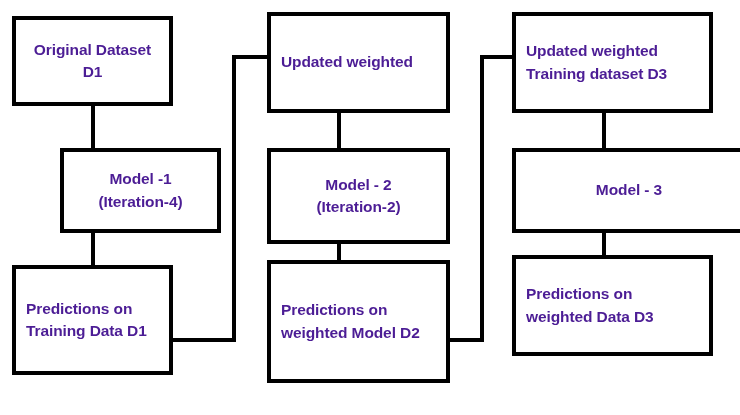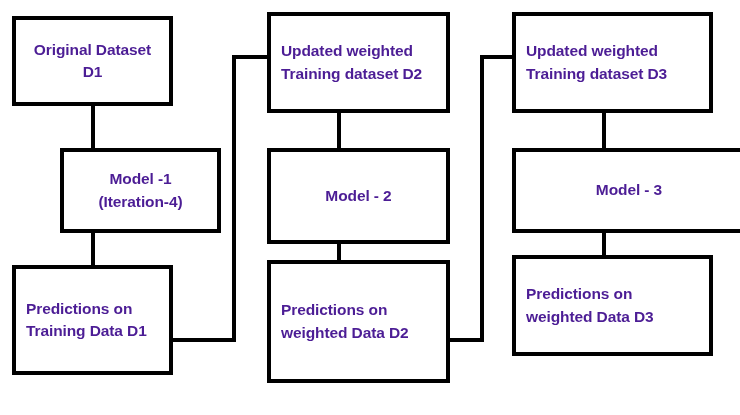--- a/index.html
+++ b/index.html
@@ -81,34 +81,34 @@
     <div class="node-text">Predictions on</div>
     <div class="node-text">Training Data D1</div>
   </div>
 
   <div class="conn h" style="left:169px; top:338px; width:67px;"></div>
   <div class="conn v" style="left:232px; top:55px; height:287px;"></div>
   <div class="conn h" style="left:232px; top:55px; width:39px;"></div>
 
   <div class="node" style="left:267px; top:12px; width:183px; height:101px;">
     <div class="node-text">Updated weighted</div>
-    <div class="node-text">Training dataset D2</div>
   </div>
 
   <div class="conn v" style="left:337px; top:111px; height:39px;"></div>
 
   <div class="node center-align" style="left:267px; top:148px; width:183px; height:96px;">
     <div class="node-text">Model - 2</div>
+    <div class="node-text">(Iteration-2)</div>
   </div>
 
   <div class="conn v" style="left:337px; top:231px; height:33px;"></div>
 
   <div class="node" style="left:267px; top:260px; width:183px; height:123px;">
     <div class="node-text">Predictions on</div>
-    <div class="node-text">weighted Data D2</div>
+    <div class="node-text">weighted Model D2</div>
   </div>
 
   <div class="conn h" style="left:446px; top:338px; width:38px;"></div>
   <div class="conn v" style="left:480px; top:55px; height:287px;"></div>
   <div class="conn h" style="left:480px; top:55px; width:36px;"></div>
 
   <div class="node" style="left:512px; top:12px; width:201px; height:101px;">
     <div class="node-text">Updated weighted</div>
     <div class="node-text">Training dataset D3</div>
   </div>

